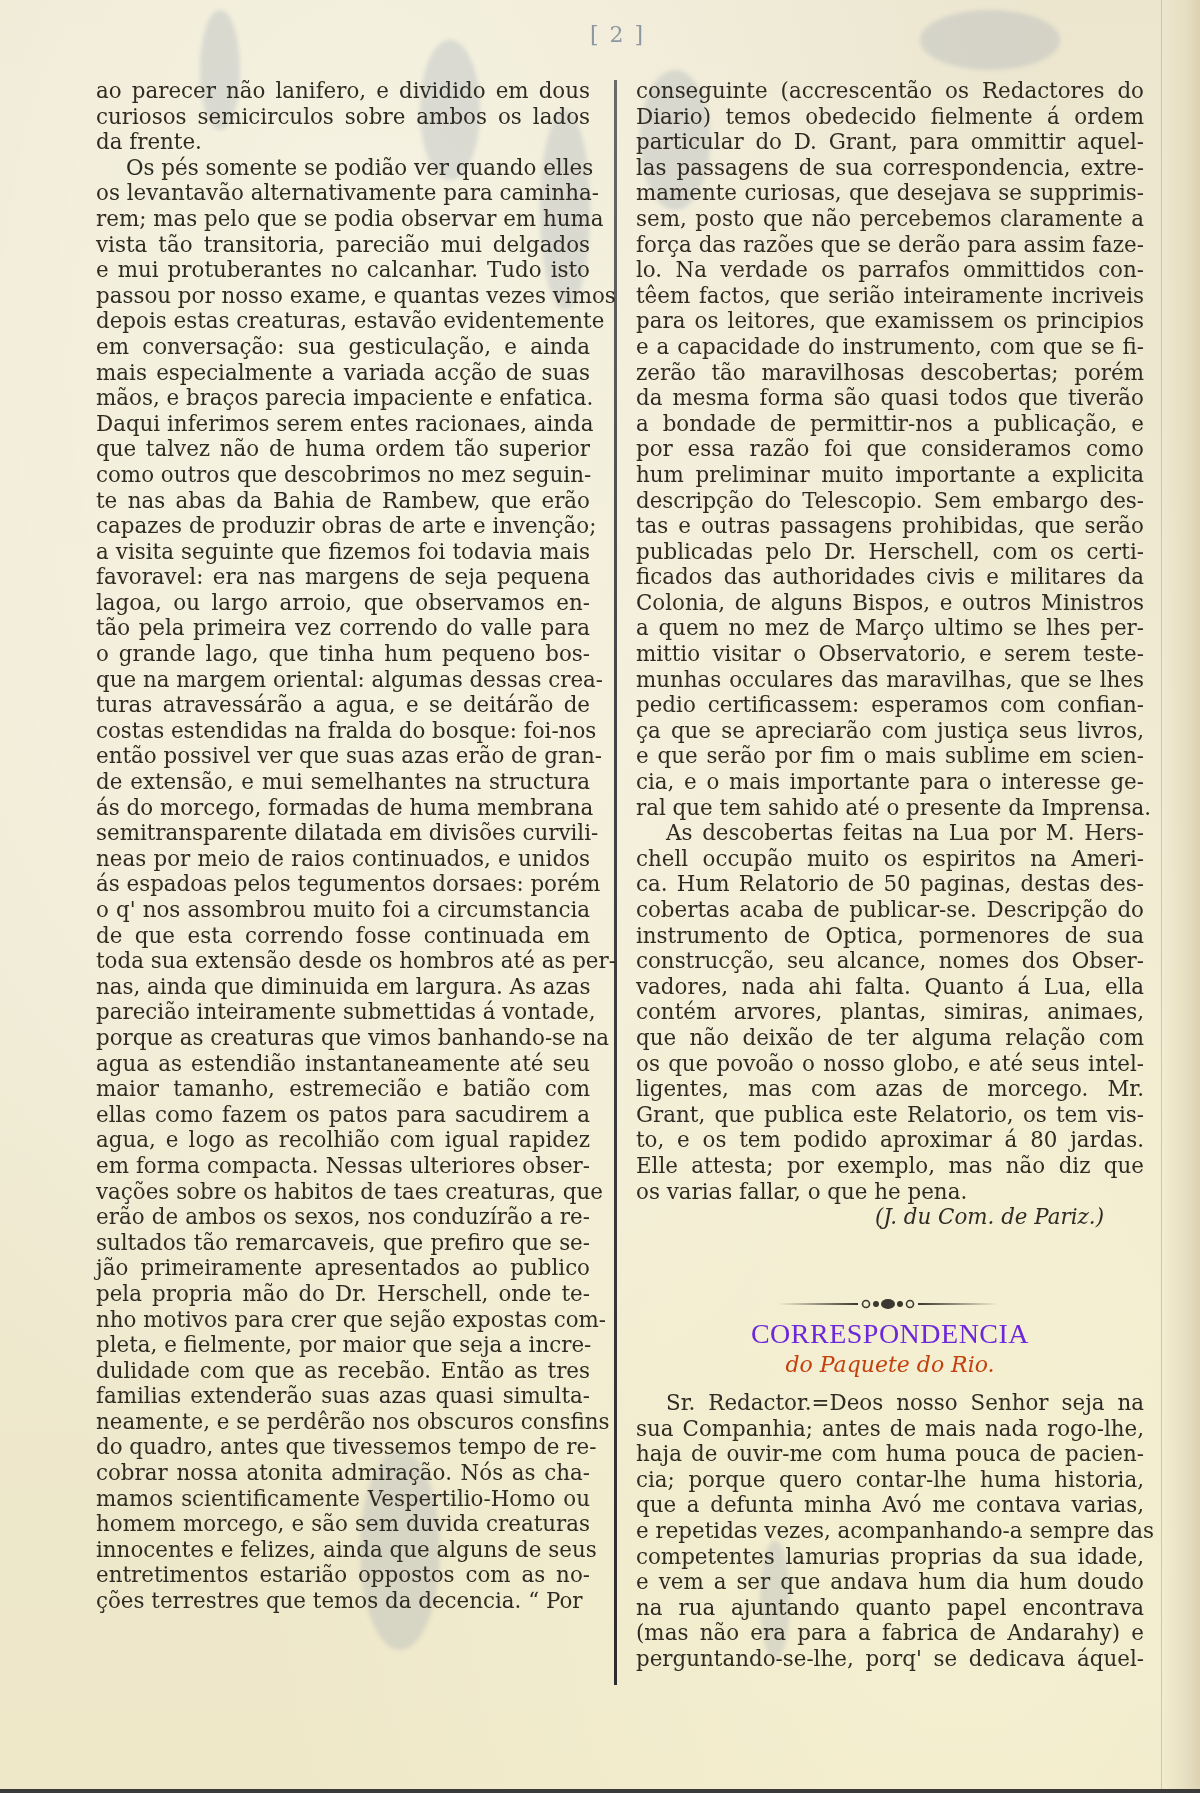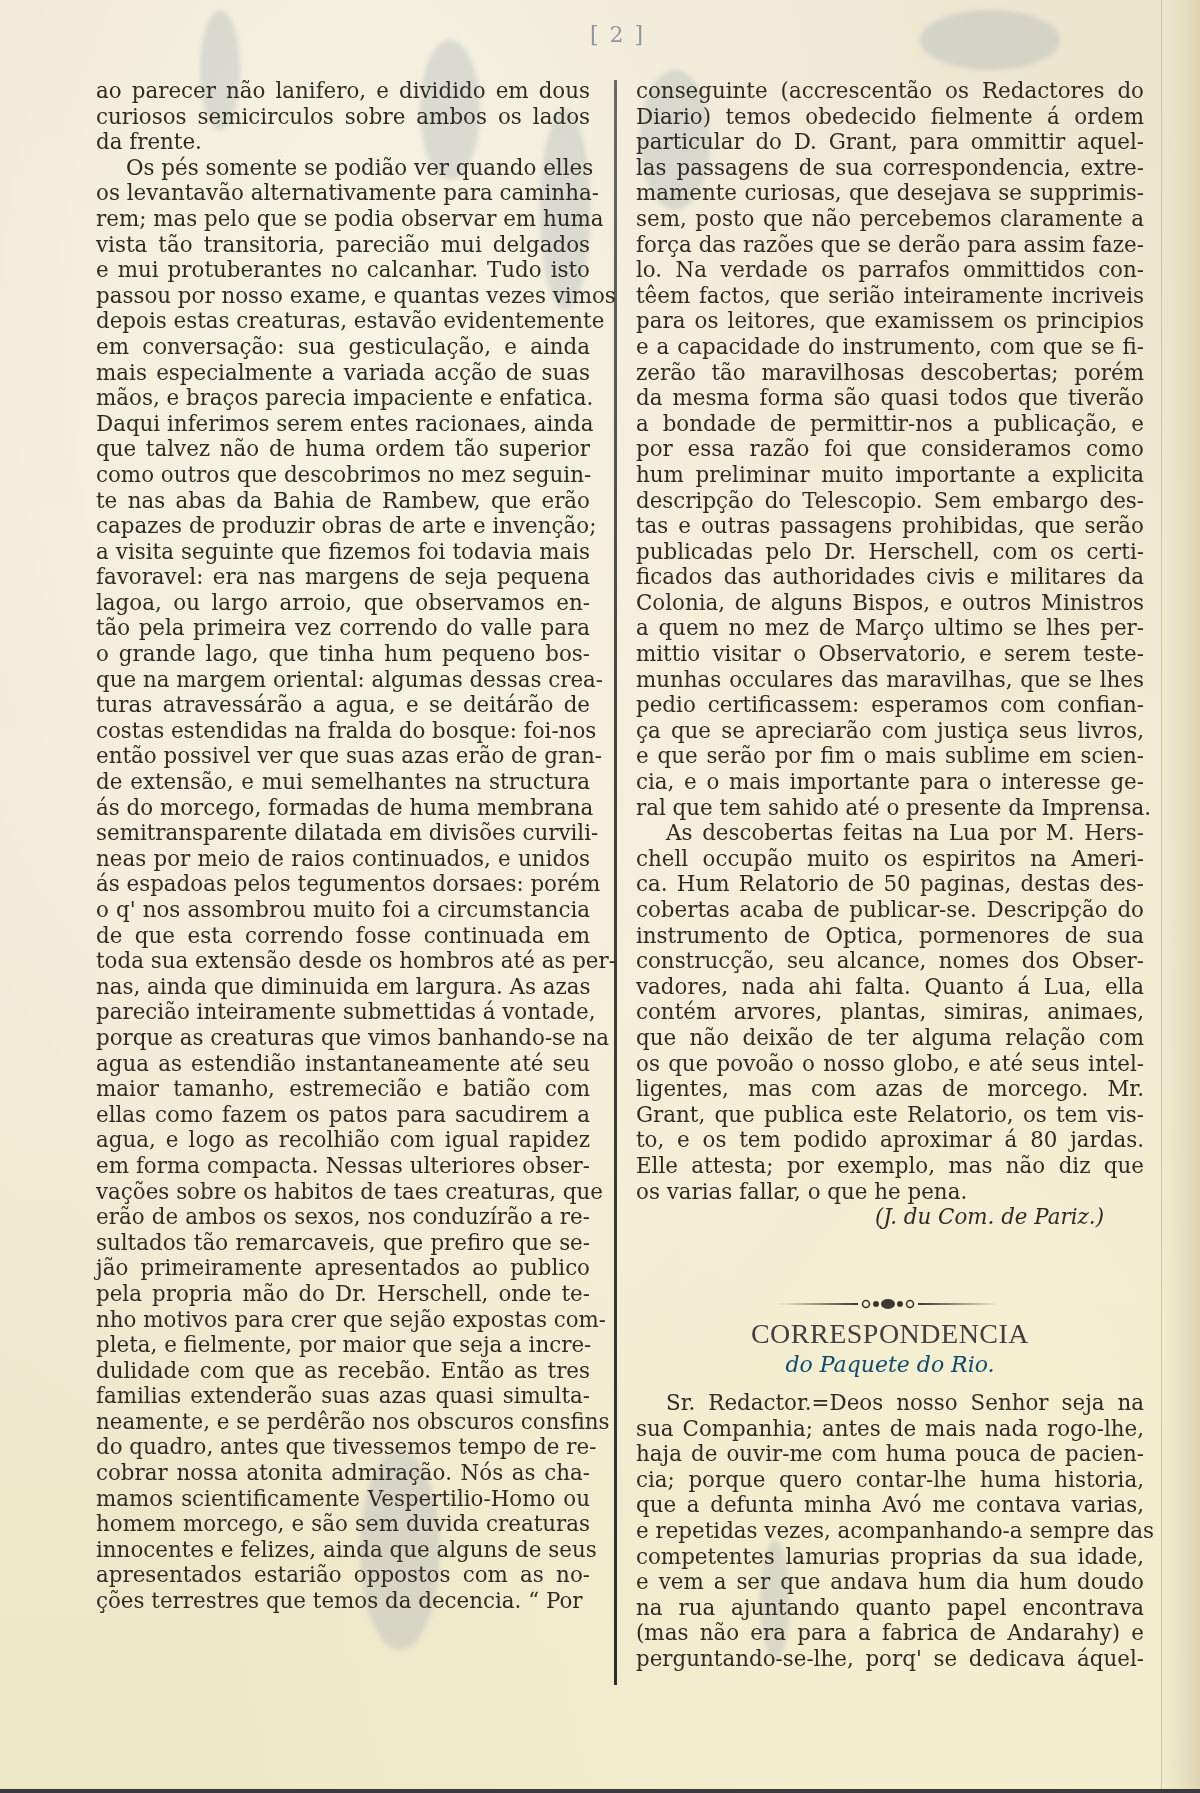--- a/index.html
+++ b/index.html
@@ -48,26 +48,26 @@
   .line.right { text-align: right; text-align-last: right; padding-right: 40px; }
   .rule {
     position: absolute; left: 614px; top: 80px; width: 3px; height: 1605px;
     background: linear-gradient(180deg, #6a6a6a 0%, #444 40%, #2d2d2d 100%);
   }
   .ornament {
     position: absolute; left: 778px; top: 1297px; width: 220px; height: 14px;
   }
   .heading {
     position: absolute; left: 636px; top: 1318px; width: 508px; text-align: center;
-    font-size: 28px; letter-spacing: 0.5px; color: #404040;
+    font-size: 28px; letter-spacing: 0.5px; color: #6d28d9;
     font-family: "Liberation Serif", "DejaVu Serif", serif;
   }
   .subheading {
     position: absolute; left: 636px; top: 1352px; width: 508px; text-align: center;
-    font-size: 22px; font-style: italic; color: #0c4a6e;
+    font-size: 22px; font-style: italic; color: #c2410c;
   }
   .col-right-2 { top: 1390px; }
 </style>
 </head>
 <body>
 
 <div class="paper">
   <div class="stain" style="left:200px;top:10px;width:40px;height:120px;"></div>
   <div class="stain" style="left:420px;top:40px;width:60px;height:140px;"></div>
   <div class="stain" style="left:540px;top:110px;width:50px;height:200px;"></div>
@@ -134,21 +134,21 @@
     <span class="line">nho motivos para crer que sejão expostas com-</span>
     <span class="line">pleta, e fielmente, por maior que seja a incre-</span>
     <span class="line">dulidade com que as recebão. Então as tres</span>
     <span class="line">familias extenderão suas azas quasi simulta-</span>
     <span class="line">neamente, e se perdêrão nos obscuros consfins</span>
     <span class="line">do quadro, antes que tivessemos tempo de re-</span>
     <span class="line">cobrar nossa atonita admiração. Nós as cha-</span>
     <span class="line">mamos scientificamente Vespertilio-Homo ou</span>
     <span class="line">homem morcego, e são sem duvida creaturas</span>
     <span class="line">innocentes e felizes, ainda que alguns de seus</span>
-    <span class="line">apresentados estarião oppostos com as no-</span>
+    <span class="line">entretimentos estarião oppostos com as no-</span>
     <span class="line last">ções terrestres que temos da decencia. “ Por</span>
   </div>
 
 <div class="col col-right" id="right-col">
     <span class="line">conseguinte (accrescentão os Redactores do</span>
     <span class="line">Diario) temos obedecido fielmente á ordem</span>
     <span class="line">particular do D. Grant, para ommittir aquel-</span>
     <span class="line">las passagens de sua correspondencia, extre-</span>
     <span class="line">mamente curiosas, que desejava se supprimis-</span>
     <span class="line">sem, posto que não percebemos claramente a</span>

